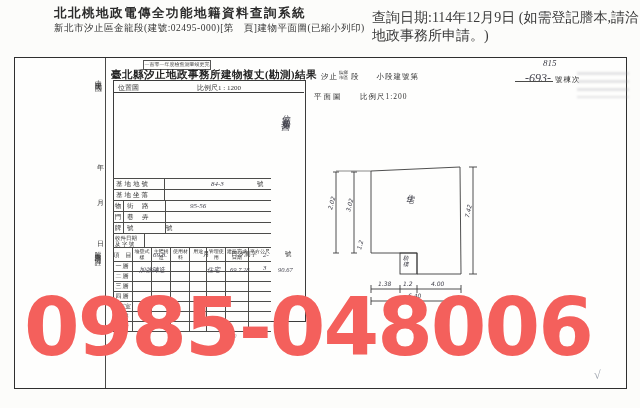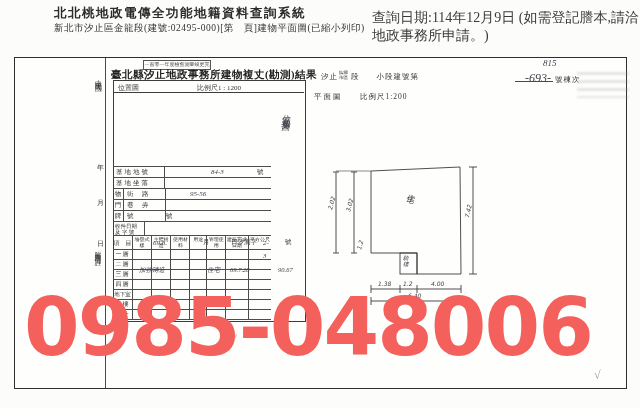--- a/index.html
+++ b/index.html
@@ -24,21 +24,21 @@
   .loc-label{left:103px;top:25px;font-size:7px;color:#333;}
   .loc-scale{left:182px;top:25px;font-size:7px;color:#333;}
   .loc-note{left:265px;top:50px;font-size:8.5px;color:#3d3d47;font-style:italic;}
   .m-era{left:78px;top:16px;font-size:7px;}
   .m-year{left:80px;top:100px;font-size:7px;}
   .m-month{left:80px;top:136px;font-size:7px;}
   .m-day{left:80px;top:177px;font-size:7px;}
   .m-note{left:78px;top:188px;font-size:6.5px;}
   .m-line{left:90px;top:0;width:1px;height:330px;}
   
-  .fields{left:98px;top:108px;width:158px;position:absolute;}
+  .fields{left:98px;top:120px;width:158px;position:absolute;}
   .frow{position:relative;display:flex;border-top:1px solid #4c4c4a;height:10px;font-size:6.5px;line-height:10px;}
   .frow .lab{width:52px;border-right:1px solid #4c4c4a;padding-left:3px;letter-spacing:2px;box-sizing:border-box;position:relative;}
   .frow .gch{width:10px;border-right:1px solid #4c4c4a;text-align:center;letter-spacing:0;position:relative;}
   .frow .lab2{width:42px;border-right:1px solid #4c4c4a;padding-left:3px;letter-spacing:1px;box-sizing:border-box;position:relative;}
   .frow .val{flex:1;position:relative;}
   .frow .unit{width:14px;text-align:left;position:relative;}
   .hw-val{position:absolute;font-size:7px;font-style:italic;color:#3f3f4a;top:0;}
   
   .irow{position:relative;display:flex;border-top:1px solid #4c4c4a;height:13px;font-size:5.5px;flex-direction:column;}
   .irow .lab{width:32px;border-right:1px solid #4c4c4a;line-height:6px;padding:1px 0 0 2px;letter-spacing:0;box-sizing:border-box;position:relative;}

